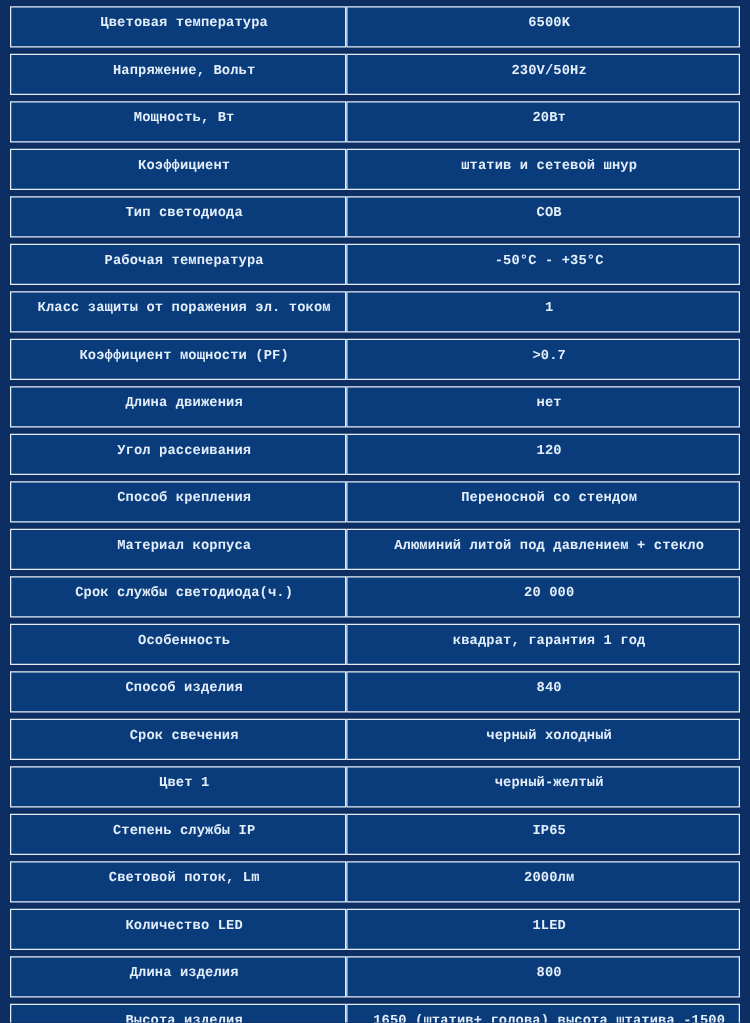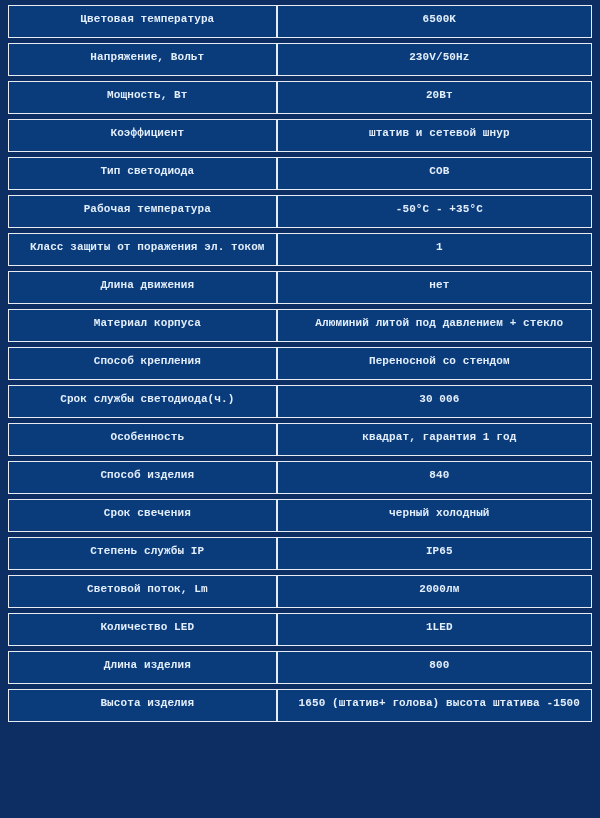--- a/index.html
+++ b/index.html
@@ -78,57 +78,69 @@
   <tr>
     <td>Рабочая температура</td>
     <td>-50°C - +35°C</td>
   </tr>
 
   <tr>
     <td>Класс защиты от поражения эл. током</td>
     <td>1</td>
   </tr>
 
+  <tr>
+    <td>Коэффициент мощности (PF)</td>
+    <td>&gt;0.7</td>
+  </tr>
 
   <tr>
     <td>Длина движения</td>
     <td>нет</td>
   </tr>
 
-
   <tr>
-    <td>Материал корпуса</td>
-    <td>Алюминий литой под давлением + стекло</td>
+    <td>Угол рассеивания</td>
+    <td>120</td>
   </tr>
 
   <tr>
     <td>Способ крепления</td>
     <td>Переносной со стендом</td>
   </tr>
 
   <tr>
+    <td>Материал корпуса</td>
+    <td>Алюминий литой под давлением + стекло</td>
+  </tr>
+
+  <tr>
     <td>Срок службы светодиода(ч.)</td>
-    <td>30 006</td>
+    <td>20 000</td>
   </tr>
 
   <tr>
     <td>Особенность</td>
     <td>квадрат, гарантия 1 год</td>
   </tr>
 
   <tr>
     <td>Способ изделия</td>
     <td>840</td>
   </tr>
 
   <tr>
     <td>Срок свечения</td>
     <td>черный холодный</td>
   </tr>
 
+  <tr>
+    <td>Цвет 1</td>
+    <td>черный-желтый</td>
+  </tr>
 
   <tr>
     <td>Степень службы IP</td>
     <td>IP65</td>
   </tr>
 
   <tr>
     <td>Световой поток, Lm</td>
     <td>2000лм</td>
   </tr>

